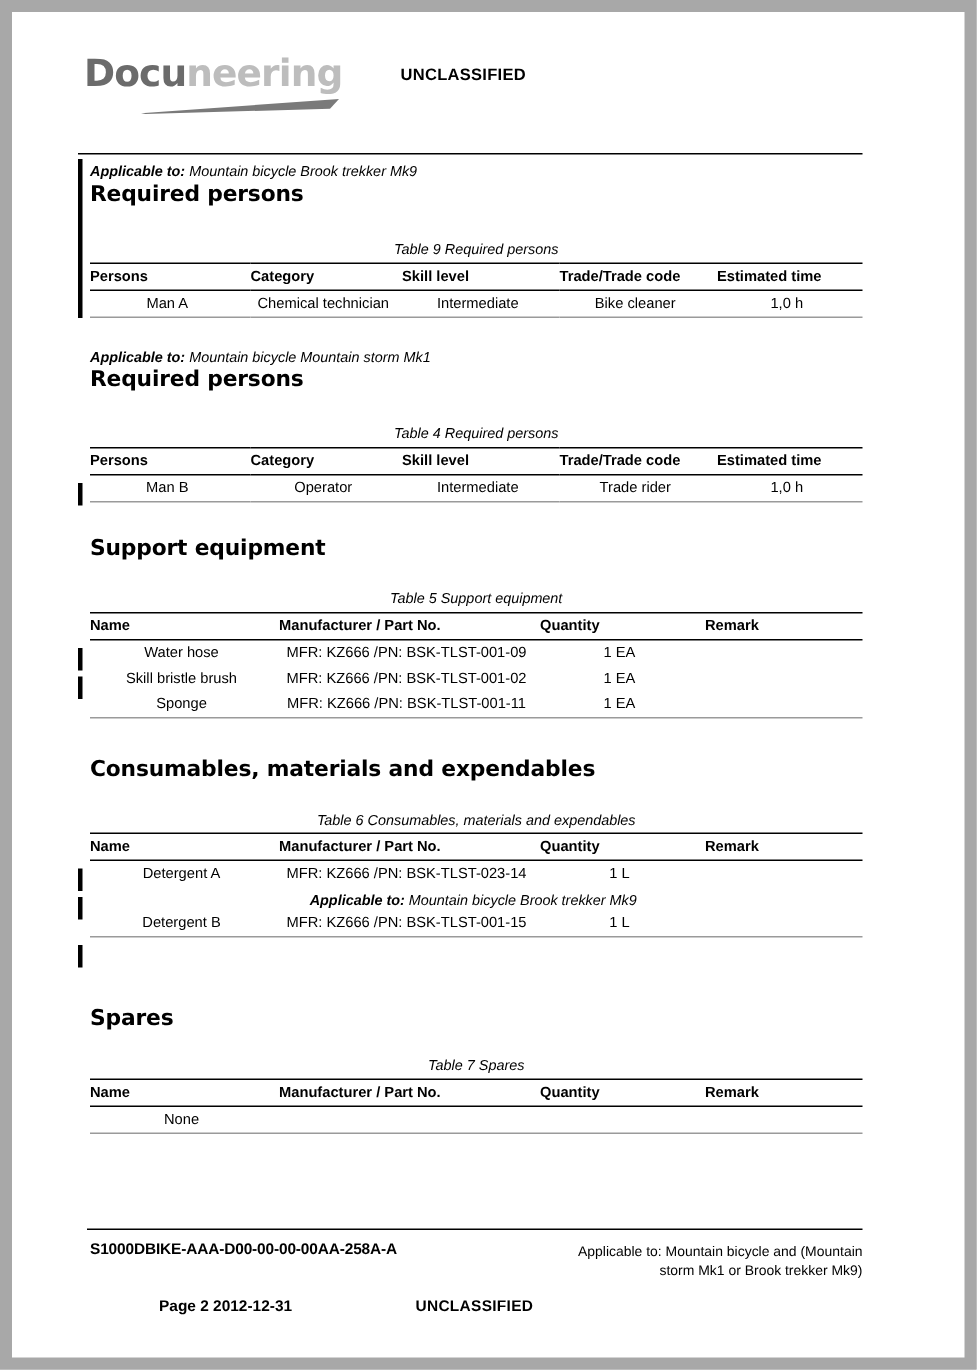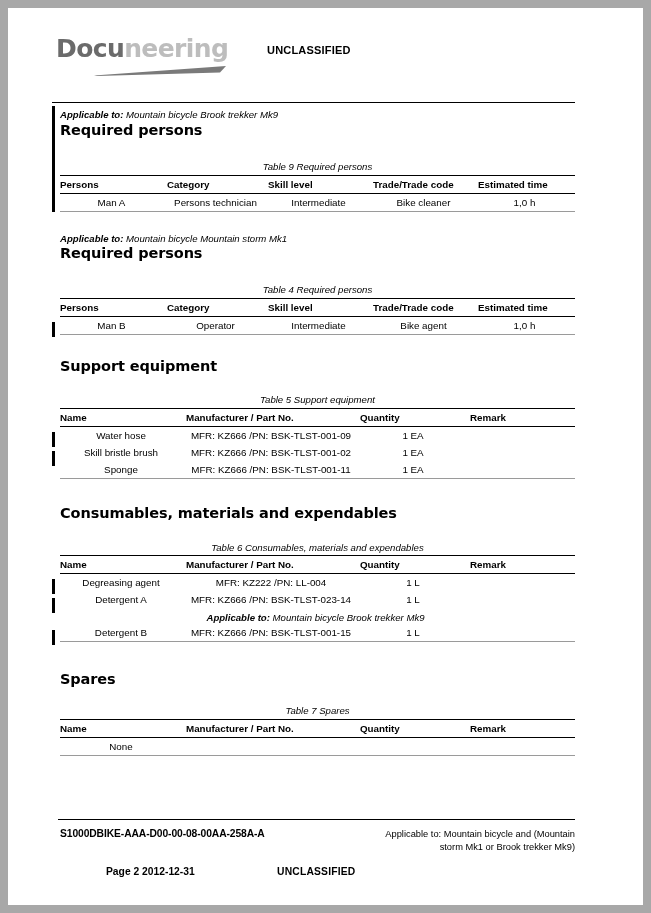--- a/index.html
+++ b/index.html
@@ -254,21 +254,21 @@
           <th>Persons</th>
           <th>Category</th>
           <th>Skill level</th>
           <th>Trade/Trade code</th>
           <th>Estimated time</th>
         </tr>
           </thead>
         <tbody>
           <tr class="lastrow">
             <td>Man A</td>
-            <td>Persons technician</td>
+            <td>Chemical technician</td>
             <td>Intermediate</td>
             <td>Bike cleaner</td>
             <td>1,0 h</td>
           </tr>
         </tbody>
       </table>
     </div>
 
     <div class="block">
       <div class="applicable" style="top:130px;">
@@ -293,21 +293,21 @@
           <th>Skill level</th>
           <th>Trade/Trade code</th>
           <th>Estimated time</th>
         </tr>
           </thead>
         <tbody>
           <tr class="lastrow">
             <td>Man B</td>
             <td>Operator</td>
             <td>Intermediate</td>
-            <td>Bike agent</td>
+            <td>Trade rider</td>
             <td>1,0 h</td>
           </tr>
         </tbody>
       </table>
     </div>
 
     <div class="block">
       <h2 class="section" style="top:255px;">Support equipment</h2>
       <div class="tbl-caption" style="left:52px;width:515px;top:291px;">Table 5  Support equipment</div>
       <div class="changebar" style="top:329px;height:15px;"></div>
@@ -366,26 +366,20 @@
         <thead>
             <tr>
           <th>Name</th>
           <th>Manufacturer / Part No.</th>
           <th>Quantity</th>
           <th>Remark</th>
         </tr>
           </thead>
         <tbody>
           <tr>
-            <td>Degreasing agent</td>
-            <td>MFR: KZ222 /PN: LL-004</td>
-            <td>1 L</td>
-            <td></td>
-          </tr>
-          <tr>
             <td>Detergent A</td>
             <td>MFR: KZ666 /PN: BSK-TLST-023-14</td>
             <td>1 L</td>
             <td></td>
           </tr>
           <tr>
             <td class="sub" colspan="4">
               <b>Applicable to:</b>
               <span>Mountain bicycle Brook trekker Mk9</span>
             </td>
@@ -426,19 +420,19 @@
             <td></td>
           </tr>
         </tbody>
       </table>
     </div>
 
   </div>
 
   <div class="footer">
     <div class="ftr-rule"></div>
-    <div class="ftr-dmc">S1000DBIKE-AAA-D00-00-08-00AA-258A-A</div>
+    <div class="ftr-dmc">S1000DBIKE-AAA-D00-00-00-00AA-258A-A</div>
     <div class="ftr-applic">Applicable to: Mountain bicycle and (Mountain storm Mk1 or Brook trekker Mk9)</div>
     <div class="ftr-page">Page 2  2012-12-31</div>
     <div class="ftr-class">UNCLASSIFIED</div>
   </div>
 
 </div>
 
 </body></html>

